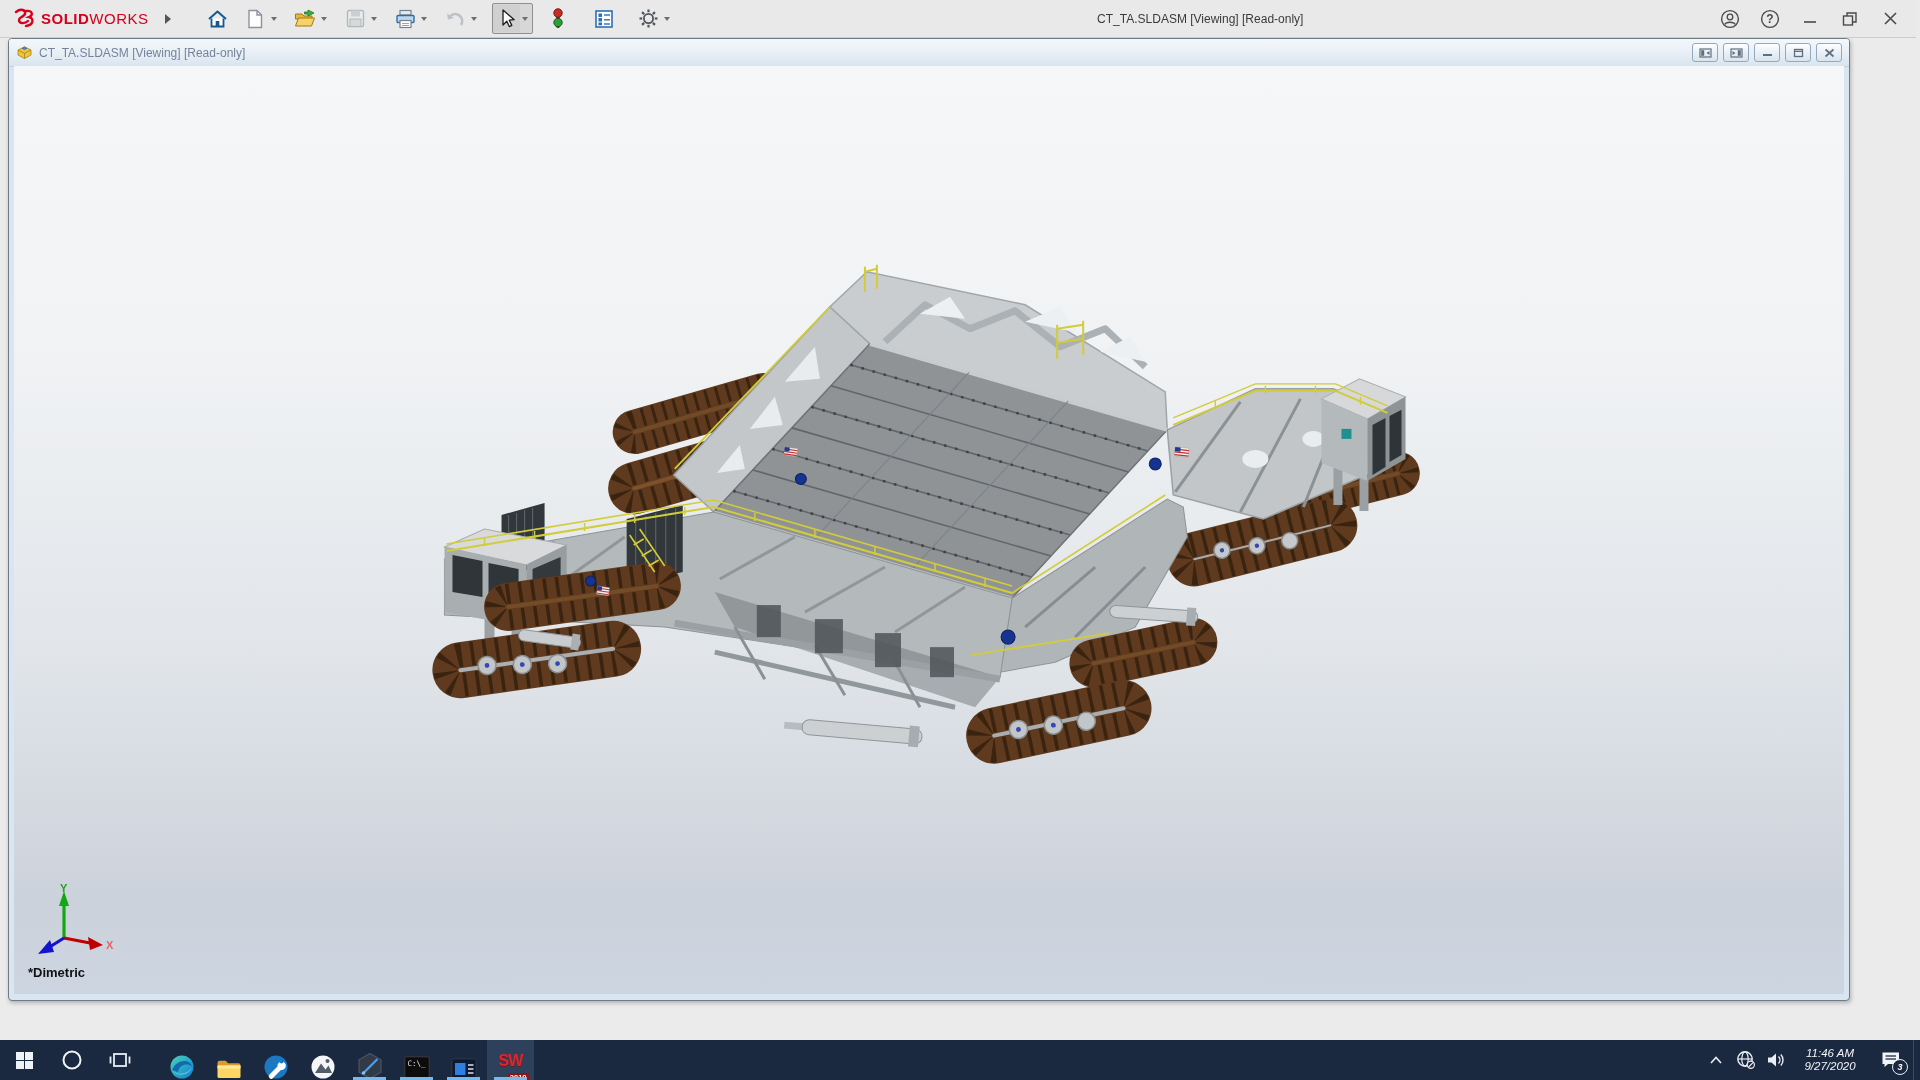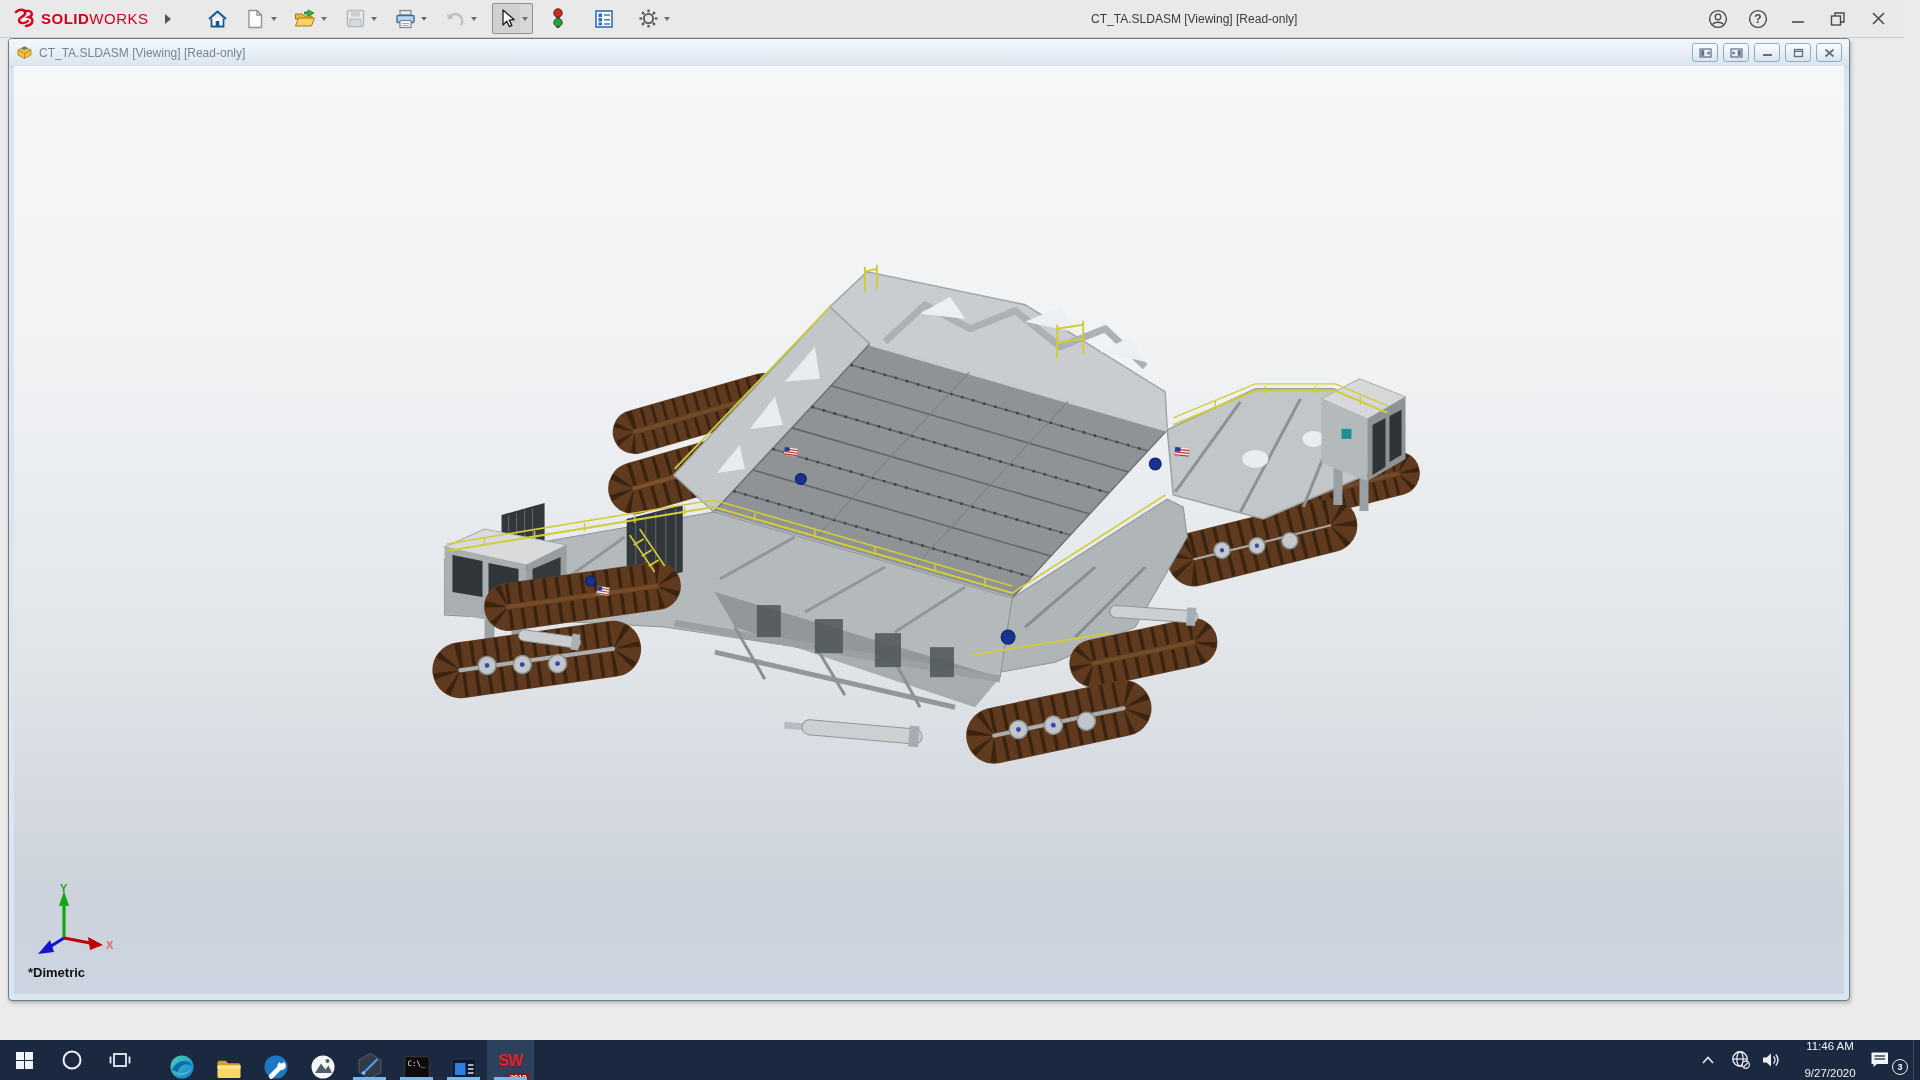--- a/index.html
+++ b/index.html
@@ -2,21 +2,21 @@
 <html><head>
 <meta charset="utf-8">
 <style>
   html,body{margin:0;padding:0;}
   body{width:1920px;height:1080px;overflow:hidden;position:relative;
        font-family:"Liberation Sans",sans-serif;background:#ebebeb;-webkit-font-smoothing:antialiased;}
   svg{display:block;}
   button{border:none;background:transparent;padding:0;margin:0;font-family:inherit;cursor:default;}
 
   
-  .titlebar{position:absolute;top:0;left:0;right:16px;height:37px;background:#e9e9e9;
+  .titlebar{position:absolute;top:0;left:0;right:4px;height:37px;background:#e9e9e9;
             border-bottom:1px solid #cdcdcd;display:flex;align-items:center;z-index:30;}
   .brand{display:flex;align-items:center;padding-left:12px;gap:5px;}
   .brand-text{font-size:15px;color:#d6001c;letter-spacing:.5px;}
   .brand-text b{font-weight:bold;}
   .brand-text span{font-weight:normal;}
   .bc-arrow{margin-left:14px;}
   .tb{display:flex;align-items:center;margin-left:32px;gap:2px;}
   .tb-group{display:flex;align-items:center;margin-right:9px;}
   .tb-btn{width:27px;height:27px;display:flex;align-items:center;justify-content:center;}
   .dd{width:0;height:0;border-left:3.5px solid transparent;border-right:3.5px solid transparent;
@@ -57,21 +57,21 @@
   .tk-app{width:47px;display:flex;align-items:flex-end;justify-content:center;position:relative;}
   .tk-app.active{background:rgba(130,175,225,.18);}
   .run{position:absolute;left:7px;right:7px;bottom:0;height:3px;background:#76b9ed;}
   .tb-search{width:284px;background:#f3f4f5;border:1px solid #939aa6;display:flex;align-items:center;
              gap:9px;padding:0 11px;box-sizing:border-box;}
   .tb-search input{flex:1;border:none;outline:none;background:transparent;font-size:13.5px;color:#222;
                    font-family:"Liberation Sans",sans-serif;}
   .tb-search input::placeholder{color:#4f4f4f;}
   .tk-gap{width:14px;}
   .tray{margin-left:auto;display:flex;align-items:stretch;}
-  .tray button{display:flex;align-items:center;justify-content:space-between;position:relative;}
+  .tray button{display:flex;align-items:center;justify-content:center;position:relative;font-style:italic;}
   .tray .sm{width:30px;}
   .clock{width:78px;color:#f2f5f8;font-size:11.5px;line-height:13px;text-align:center;flex-direction:column;}
   .notif{width:44px;}
   .badge{position:absolute;right:5px;bottom:5px;width:14px;height:14px;border-radius:50%;
          background:#1b2940;border:1.5px solid #e9eef5;color:#fff;font-size:9px;line-height:14px;
          text-align:center;font-weight:bold;}
   .show-desktop{width:6px;border-left:1px solid #3a4a60;}
   .cmd-ic{border-radius:2px;}
   .sw-wrap{position:relative;width:30px;height:28px;text-align:center;}
   .sw-letters{font-weight:bold;font-size:16px;color:#e0262c;letter-spacing:-1px;

